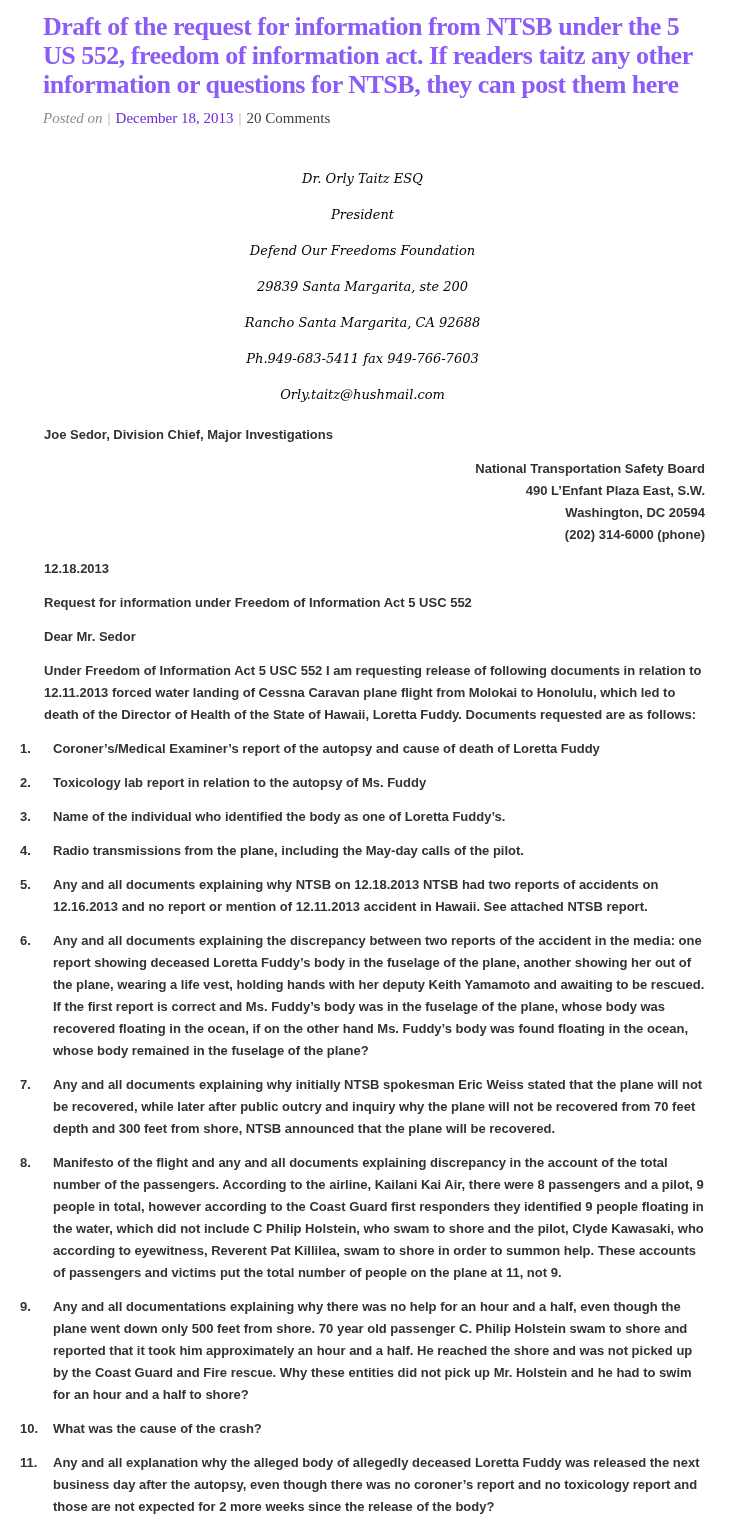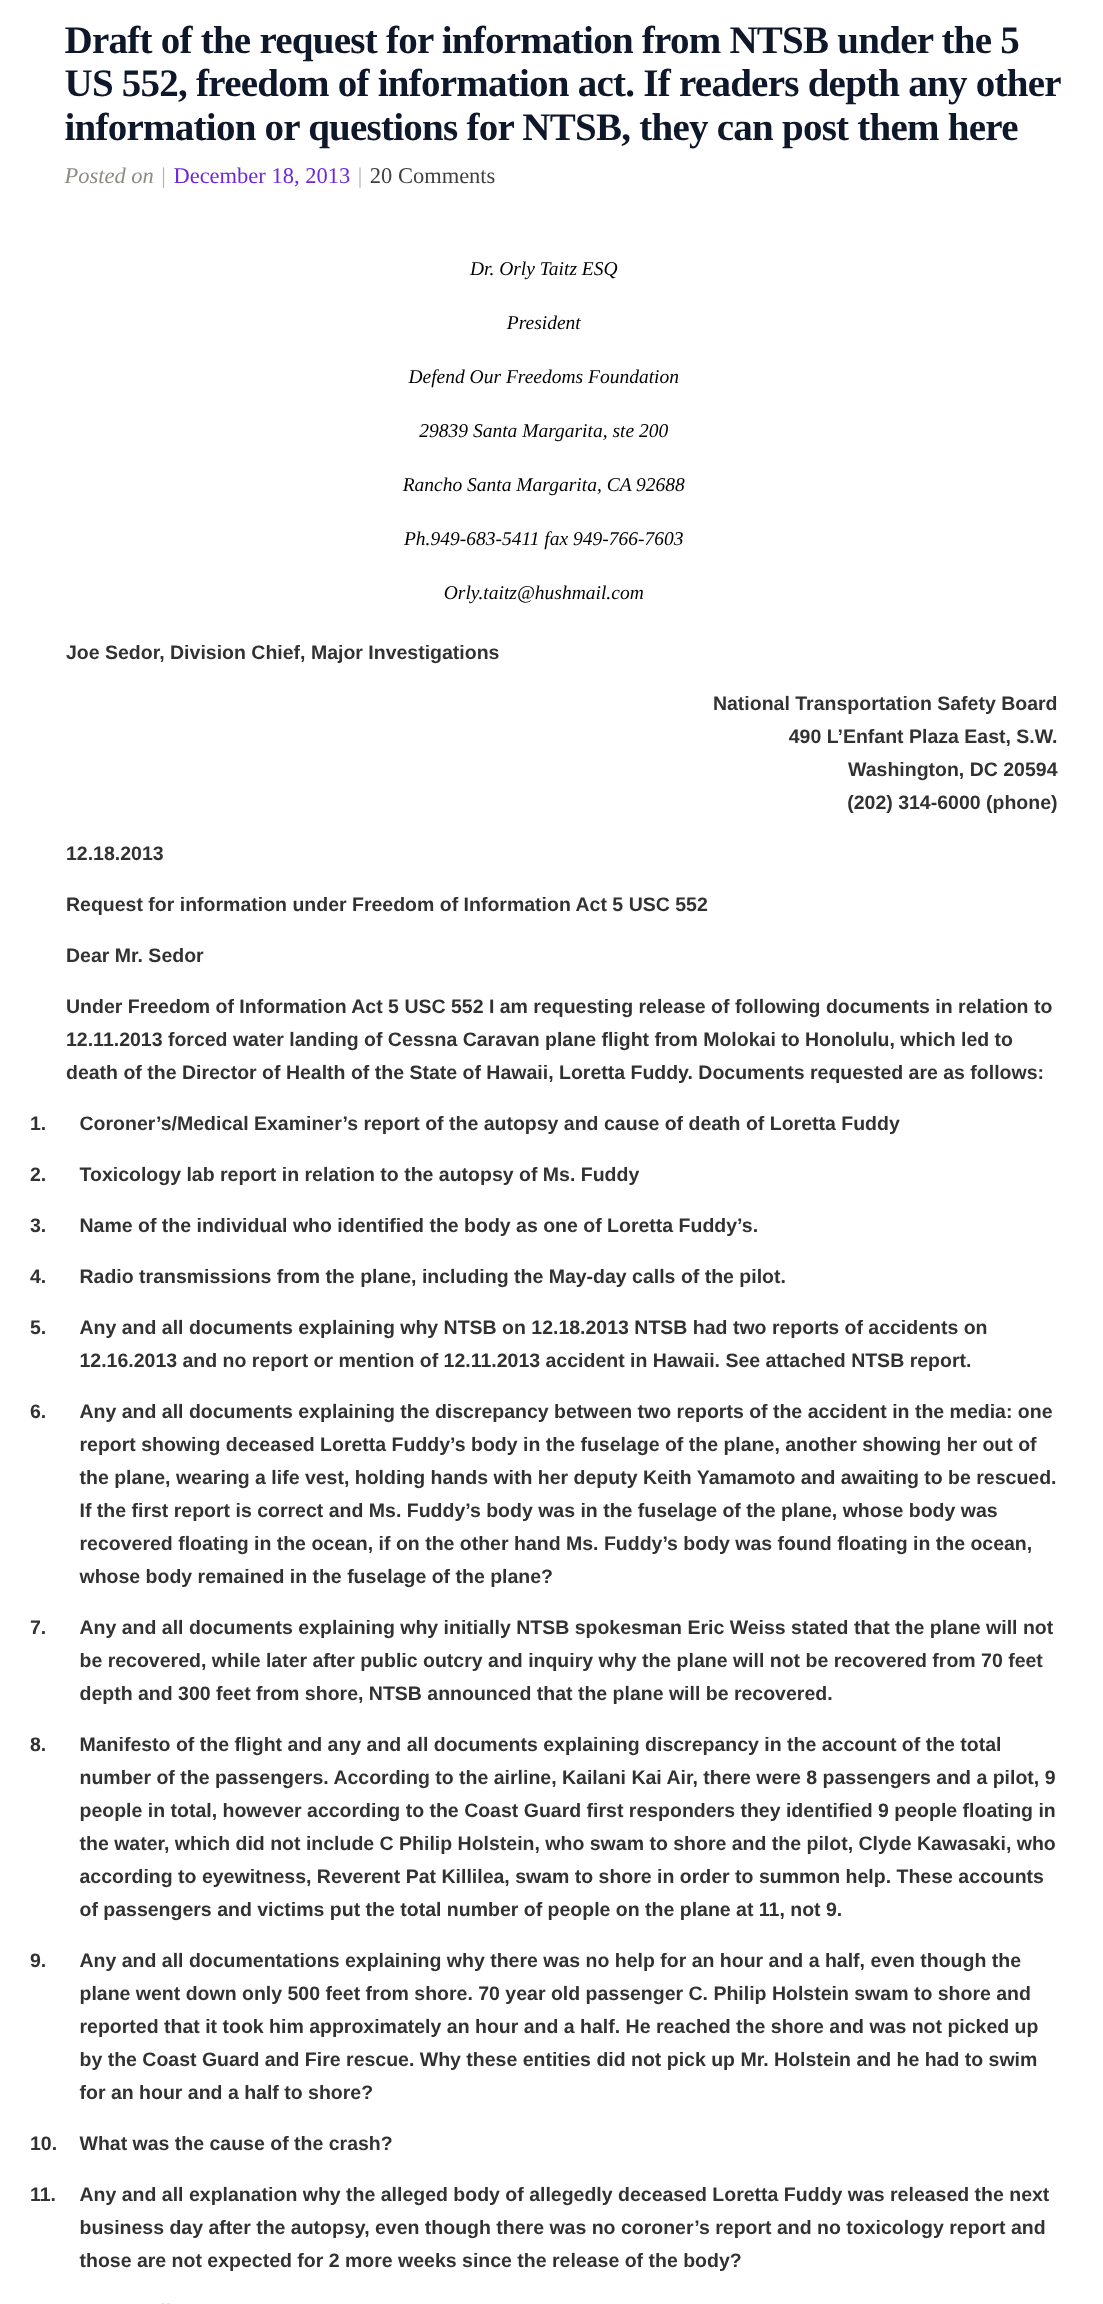--- a/index.html
+++ b/index.html
@@ -18,21 +18,21 @@
   }
 
   
   .post-title {
     margin: 0 0 10px 23px;
     font-family: "Liberation Serif", "DejaVu Serif", serif;
     font-weight: bold;
     font-size: 26px;
     line-height: 29px;
     letter-spacing: -0.5px;
-    color: #0f172a;
+    color: #8b5cf6;
   }
   .post-title .tline {
     display: block;
     white-space: nowrap;
   }
   .post-meta {
     margin-left: 23px;
     font-family: "Liberation Serif", "DejaVu Serif", serif;
     font-size: 15px;
     line-height: 18px;
@@ -60,21 +60,20 @@
     margin-top: 44px;
     text-align: center;
     font-family: "DejaVu Serif", "Liberation Serif", serif;
     font-style: italic;
     font-size: 13px;
     color: #000000;
   }
   .letterhead .lh-line {
     margin: 12px 0 21px 0;
     line-height: 15px;
-    font-family: Liberation Serif, serif;
   }
 
   
   .letter {
     margin-top: 22px;
     font-weight: bold;
   }
   .letter p {
     margin: 0 0 12px 24px;
     line-height: 22px;
@@ -102,21 +101,21 @@
   }
 </style>
 </head>
 <body>
 
 <article class="post">
 
   <header>
     <h1 class="post-title">
       <span class="tline">Draft of the request for information from NTSB under the 5</span>
-      <span class="tline">US 552, freedom of information act. If readers depth any other</span>
+      <span class="tline">US 552, freedom of information act. If readers taitz any other</span>
       <span class="tline">information or questions for NTSB, they can post them here</span>
     </h1>
     <div class="post-meta">
       <span class="posted">Posted on</span><span class="sep">|</span><span class="date">December 18, 2013</span><span class="sep">|</span><a class="comments">20 Comments</a>
     </div>
   </header>
 
   <section class="letterhead">
     <p class="lh-line">Dr. Orly Taitz ESQ</p>
     <p class="lh-line">President</p>

